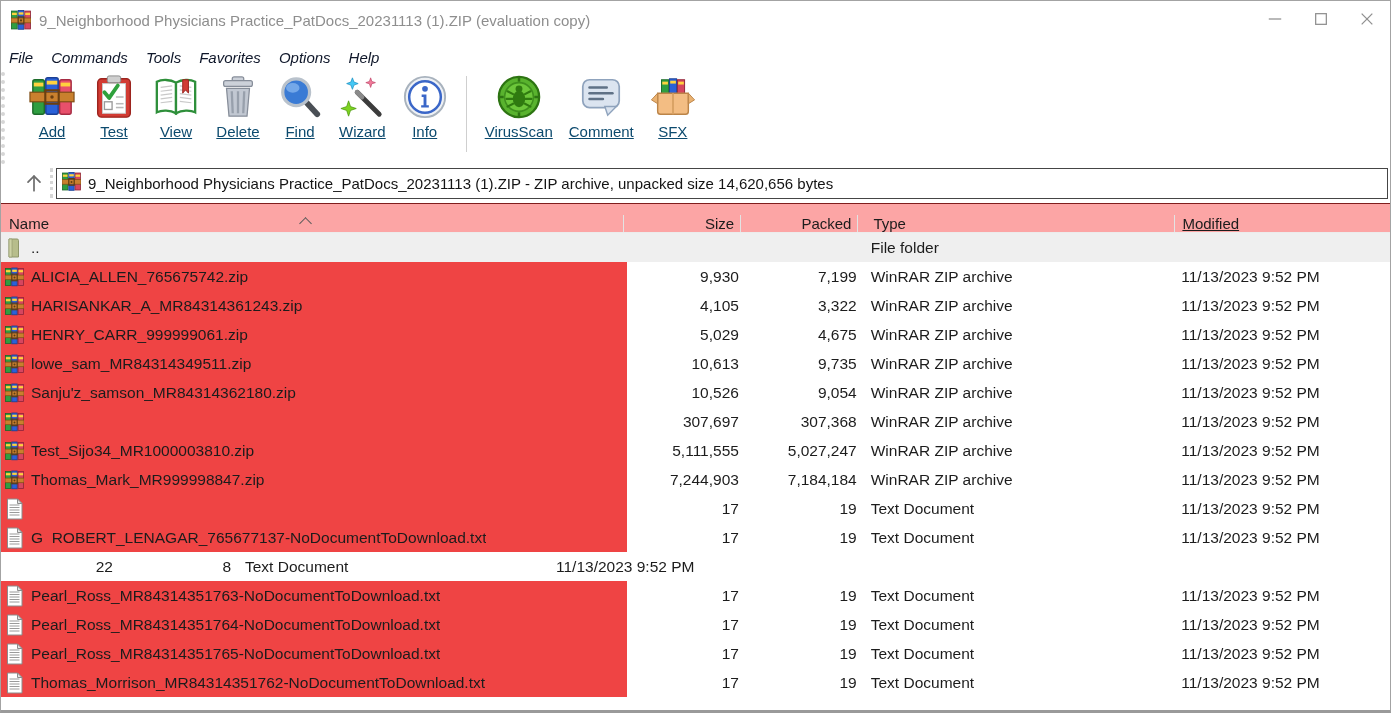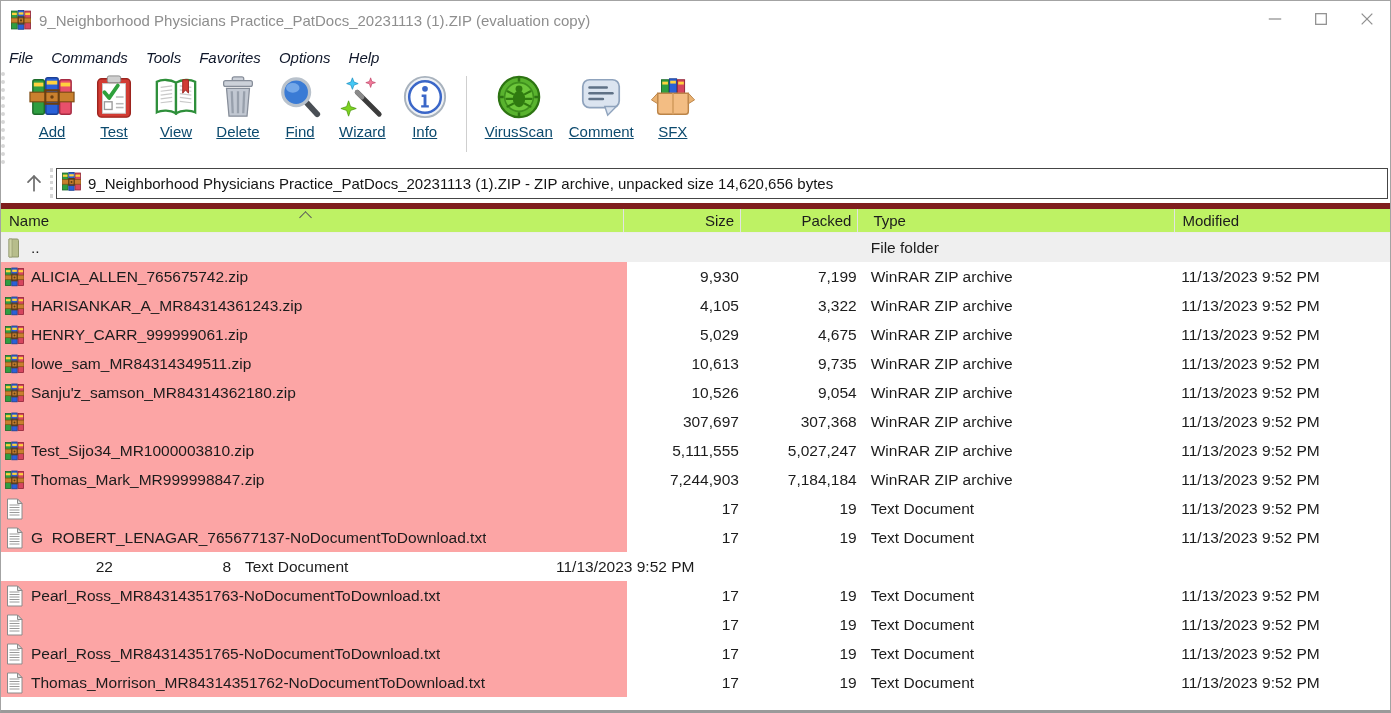--- a/index.html
+++ b/index.html
@@ -25,35 +25,35 @@
   .tb-label { font-size:15px; color:#0c4a6e; margin-top:3px; white-space:nowrap;text-decoration:underline; }
   .tb-sep { width:1px; height:76px; background:#cfcfcf; margin:4px 10px 0 10px; flex:0 0 auto; }
   
   .addressrow { position:absolute; top:164px; left:0; right:0; height:36px; display:flex; align-items:center;margin-left:16px; }
   .up-btn { width:30px; height:32px; margin-left:2px; background:#fff; border:none; display:flex; align-items:center; justify-content:center; cursor:default; }
   .addr-grip { width:0; height:30px; border-left:3px dotted #d6d6d6; margin:0 3px 0 1px; }
   .addressbox { flex:1; height:31px; margin-right:2px; border:1px solid #454545; display:flex; align-items:center; padding-left:5px; background:#fff; }
   .addressbox svg { width:19px; height:19px; flex:0 0 auto; }
   .addr-text { margin-left:7px; font-size:15px; color:#141414; white-space:pre; overflow:hidden; }
   
-  .listheader { position:absolute; top:202px; left:0; right:0; height:30px; background:#bef264; border-top:6px solid #7f1d1d; border-bottom:1px solid #ececec; display:flex; }
+  .listheader { position:absolute; top:202px; left:0; right:0; height:30px; background:#fca5a5; border-top:1px solid #7f1d1d; border-bottom:1px solid #ececec; display:flex;align-items:flex-end; }
   .hcell { font-size:15px; color:#1c1c1c; display:flex; align-items:center; border-right:1px solid #e3e3e3; position:relative; cursor:default; }
-  .hcell:last-child { border-right:none; }
+  .hcell:last-child { border-right:none;text-decoration:underline; }
   .c0 { width:627px; } .c1 { width:118px; } .c2 { width:118px; } .c3 { width:312px; } .c4 { width:216px; }
   .hcell.c0 { padding-left:8px; }
   .hcell.c1, .hcell.c2 { justify-content:flex-end; padding-right:6px; }
   .hcell.c3 { padding-left:8px;margin-left:7px; }
   .hcell.c4 { padding-left:7px; }
   .sort-caret { position:absolute; left:300px; top:2px; width:9px; height:9px; }
   .sort-caret::before { content:""; position:absolute; left:0; top:2px; width:8px; height:8px; border-left:1.5px solid #5a5a5a; border-top:1.5px solid #5a5a5a; transform:rotate(45deg); }
   
   .rows { position:absolute; top:232px; left:0; right:0; bottom:0; background:#fff; overflow:hidden; }
   .row { display:flex; height:29px; cursor:default; }
   .cell { font-size:15.5px; color:#1c1c1c; display:flex; align-items:center; overflow:hidden; }
-  .cell.c0 { background:#fca5a5; padding-left:4px; }
+  .cell.c0 { background:#ef4444; padding-left:4px; }
   .cell.c1, .cell.c2 { justify-content:flex-end; padding-right:6px; }
   .cell.c3 { padding-left:8px; }
   .cell.c4 { padding-left:7px; white-space:nowrap; }
   .row.selected .cell { background:#efefef; }
   .file-icon { width:19px; height:22px; margin-right:7px; flex:0 0 auto; display:flex; align-items:center; justify-content:center; }
   .file-icon svg { width:19px; height:22px; display:block; }
   .fname { white-space:pre; overflow:hidden; }
 </style>
 </head>
 <body>
@@ -584,20 +584,21 @@
               <path d="M12.5 1 l4.5 4.5 h-4.5 z" fill="#e4e4e4" stroke="#8c8c8c"></path>
               <g stroke="#9a9a9a" stroke-width="1">
                 <line x1="4.5" y1="7" x2="14.5" y2="7"></line>
                 <line x1="4.5" y1="9.5" x2="14.5" y2="9.5"></line>
                 <line x1="4.5" y1="12" x2="14.5" y2="12"></line>
                 <line x1="4.5" y1="14.5" x2="14.5" y2="14.5"></line>
                 <line x1="4.5" y1="17" x2="14.5" y2="17"></line>
               </g>
             </svg>
           </span>
+          <span class="fname">Pearl_Ross_MR84314351764-NoDocumentToDownload.txt</span>
         </div>
         <div class="cell c1">17</div>
         <div class="cell c2">19</div>
         <div class="cell c3">Text Document</div>
         <div class="cell c4">11/13/2023 9:52 PM</div>
       </div>
       <div class="row">
         <div class="cell c0">
           <span class="file-icon">
             <svg viewBox="0 0 19 22">

